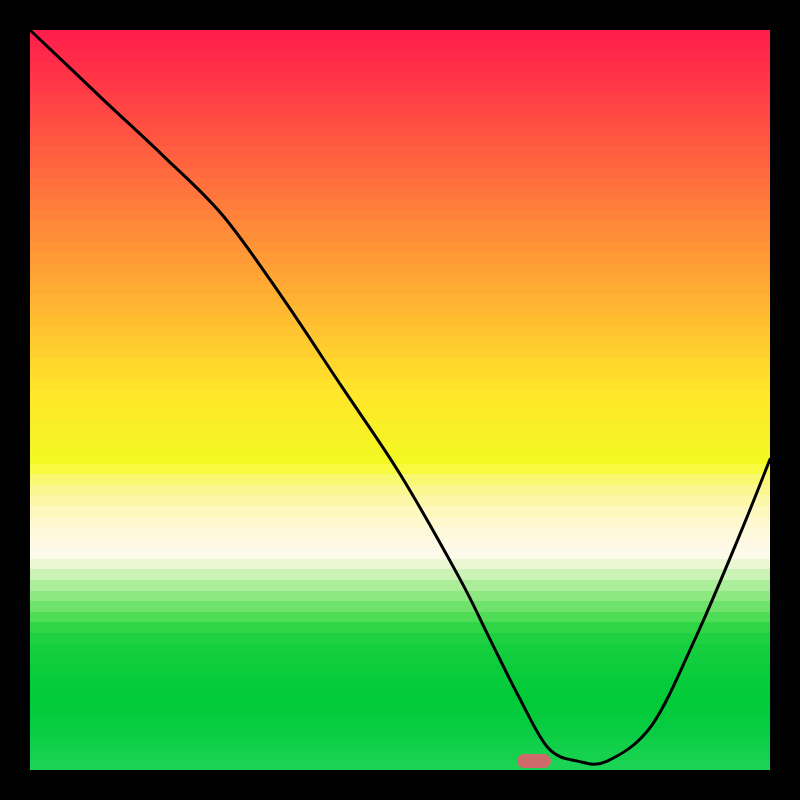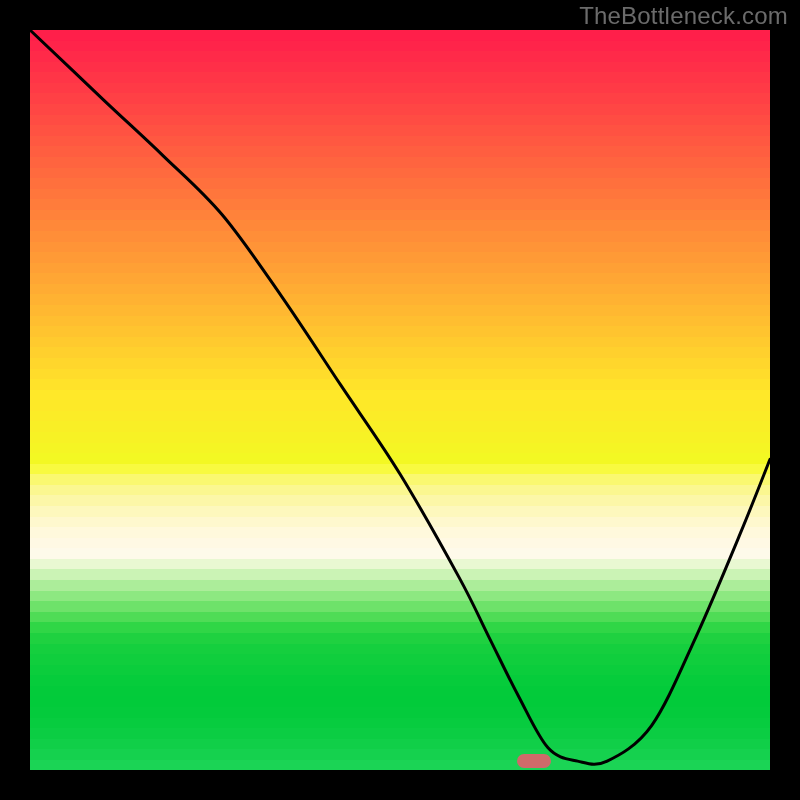--- a/index.html
+++ b/index.html
@@ -56,21 +56,20 @@
     width: 34px;
     height: 14px;
     border-radius: 7px;
     background: #cf6a6a;
   }
 </style>
 </head>
 <body>
 
 <div class="frame">
-  <div class="watermark">TheBottleneck.com</div>
 
   <div class="plot-area">
     <div class="gradient" id="gradient">
         <div style="background: rgb(255, 31, 74);"></div>
         <div style="background: rgb(255, 36, 74);"></div>
         <div style="background: rgb(255, 42, 73);"></div>
         <div style="background: rgb(255, 47, 72);"></div>
         <div style="background: rgb(255, 53, 71);"></div>
         <div style="background: rgb(255, 58, 70);"></div>
         <div style="background: rgb(255, 64, 69);"></div>

